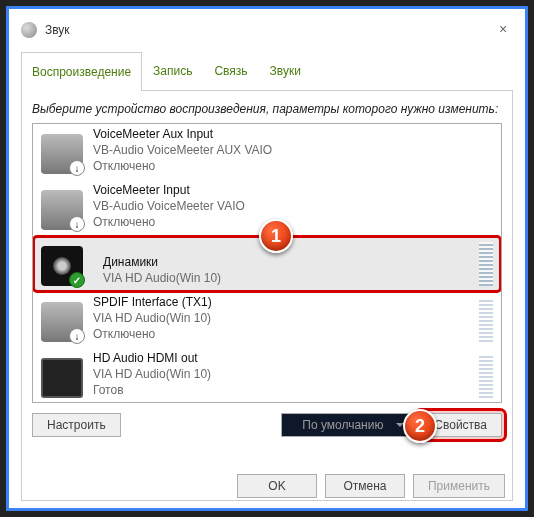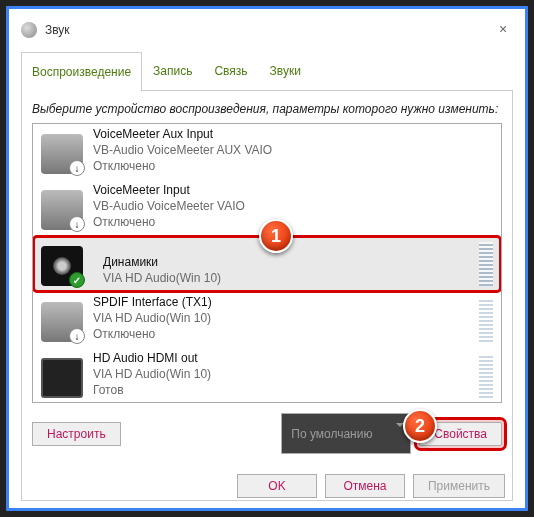--- a/index.html
+++ b/index.html
@@ -26,23 +26,23 @@
 .dev .icon .badge.down::after { content: "↓"; color: #000; font-weight: bold; }
 .dev .icon .badge.ok { background: #2e9b2e; border-color: #1a6b1a; }
 .dev .icon .badge.ok::after { content: "✓"; color: #fff; font-weight: bold; }
 .dev .txt { flex: 1; line-height: 1.3; }
 .dev .name { color: #111; }
 .dev .sub { color: #6a6a6a; }
 .dev .stat { color: #6a6a6a; }
 .meter { width: 14px; height: 44px; background: repeating-linear-gradient(to top, #8fa7bf 0 2px, #fff 2px 4px); opacity:.45; margin-left: 6px; }
 .meter.sel { opacity:.7;}
 .btnrow { display: flex; align-items: center; gap: 8px; margin-top: 10px; }
-.btn { height: 24px; padding: 0 14px; background: #efefef; border: 1px solid #adadad; color: #be185d; display: inline-flex; align-items: center; justify-content: center; min-width: 80px; }
+.btn { height: 24px; padding: 0 14px; background: #efefef; border: 1px solid #adadad; color: #404040; display: inline-flex; align-items: center; justify-content: center; min-width: 80px; }
 .btn:disabled, .btn.disabled { color: #a0a0a0; }
-.combo { height: 41px; border: 1px solid #adadad; background: #404040; display: inline-flex; align-items: center; padding: 0 9px; min-width: 130px; color: #9a9a9a; position: relative; }
+.combo { height: 24px; border: 1px solid #adadad; background: #0f172a; display: inline-flex; align-items: center; padding: 0 20px; min-width: 130px; color: #9a9a9a; position: relative; }
 .combo::after { content: ""; position: absolute; right: 6px; top: 9px; border: 4px solid transparent; border-top-color: #9a9a9a; }
 .btn.hl { outline: 3px solid #d40000; outline-offset: 2px; border-radius: 2px; box-shadow: 0 0 0 2px rgba(212,0,0,.2); }
 .dlgbtns { position: absolute; right: 20px; bottom: 10px; display: flex; gap: 8px; }
 .callout { position: absolute; width: 34px; height: 34px; border-radius: 50%; background: radial-gradient(circle at 35% 30%, #ff6b3d, #e22b00); border: 2px solid #fff; box-shadow: 0 2px 4px rgba(0,0,0,.5), inset 0 -3px 6px rgba(0,0,0,.3); color: #fff; font-weight: bold; font-size: 18px; display: flex; align-items: center; justify-content: center; z-index: 10; }
 .c1 { left: 250px; top: 210px; }
 .c2 { left: 394px; top: 400px; }
 .spacer { flex: 1; }
 </style>
 </head>
 <body>

